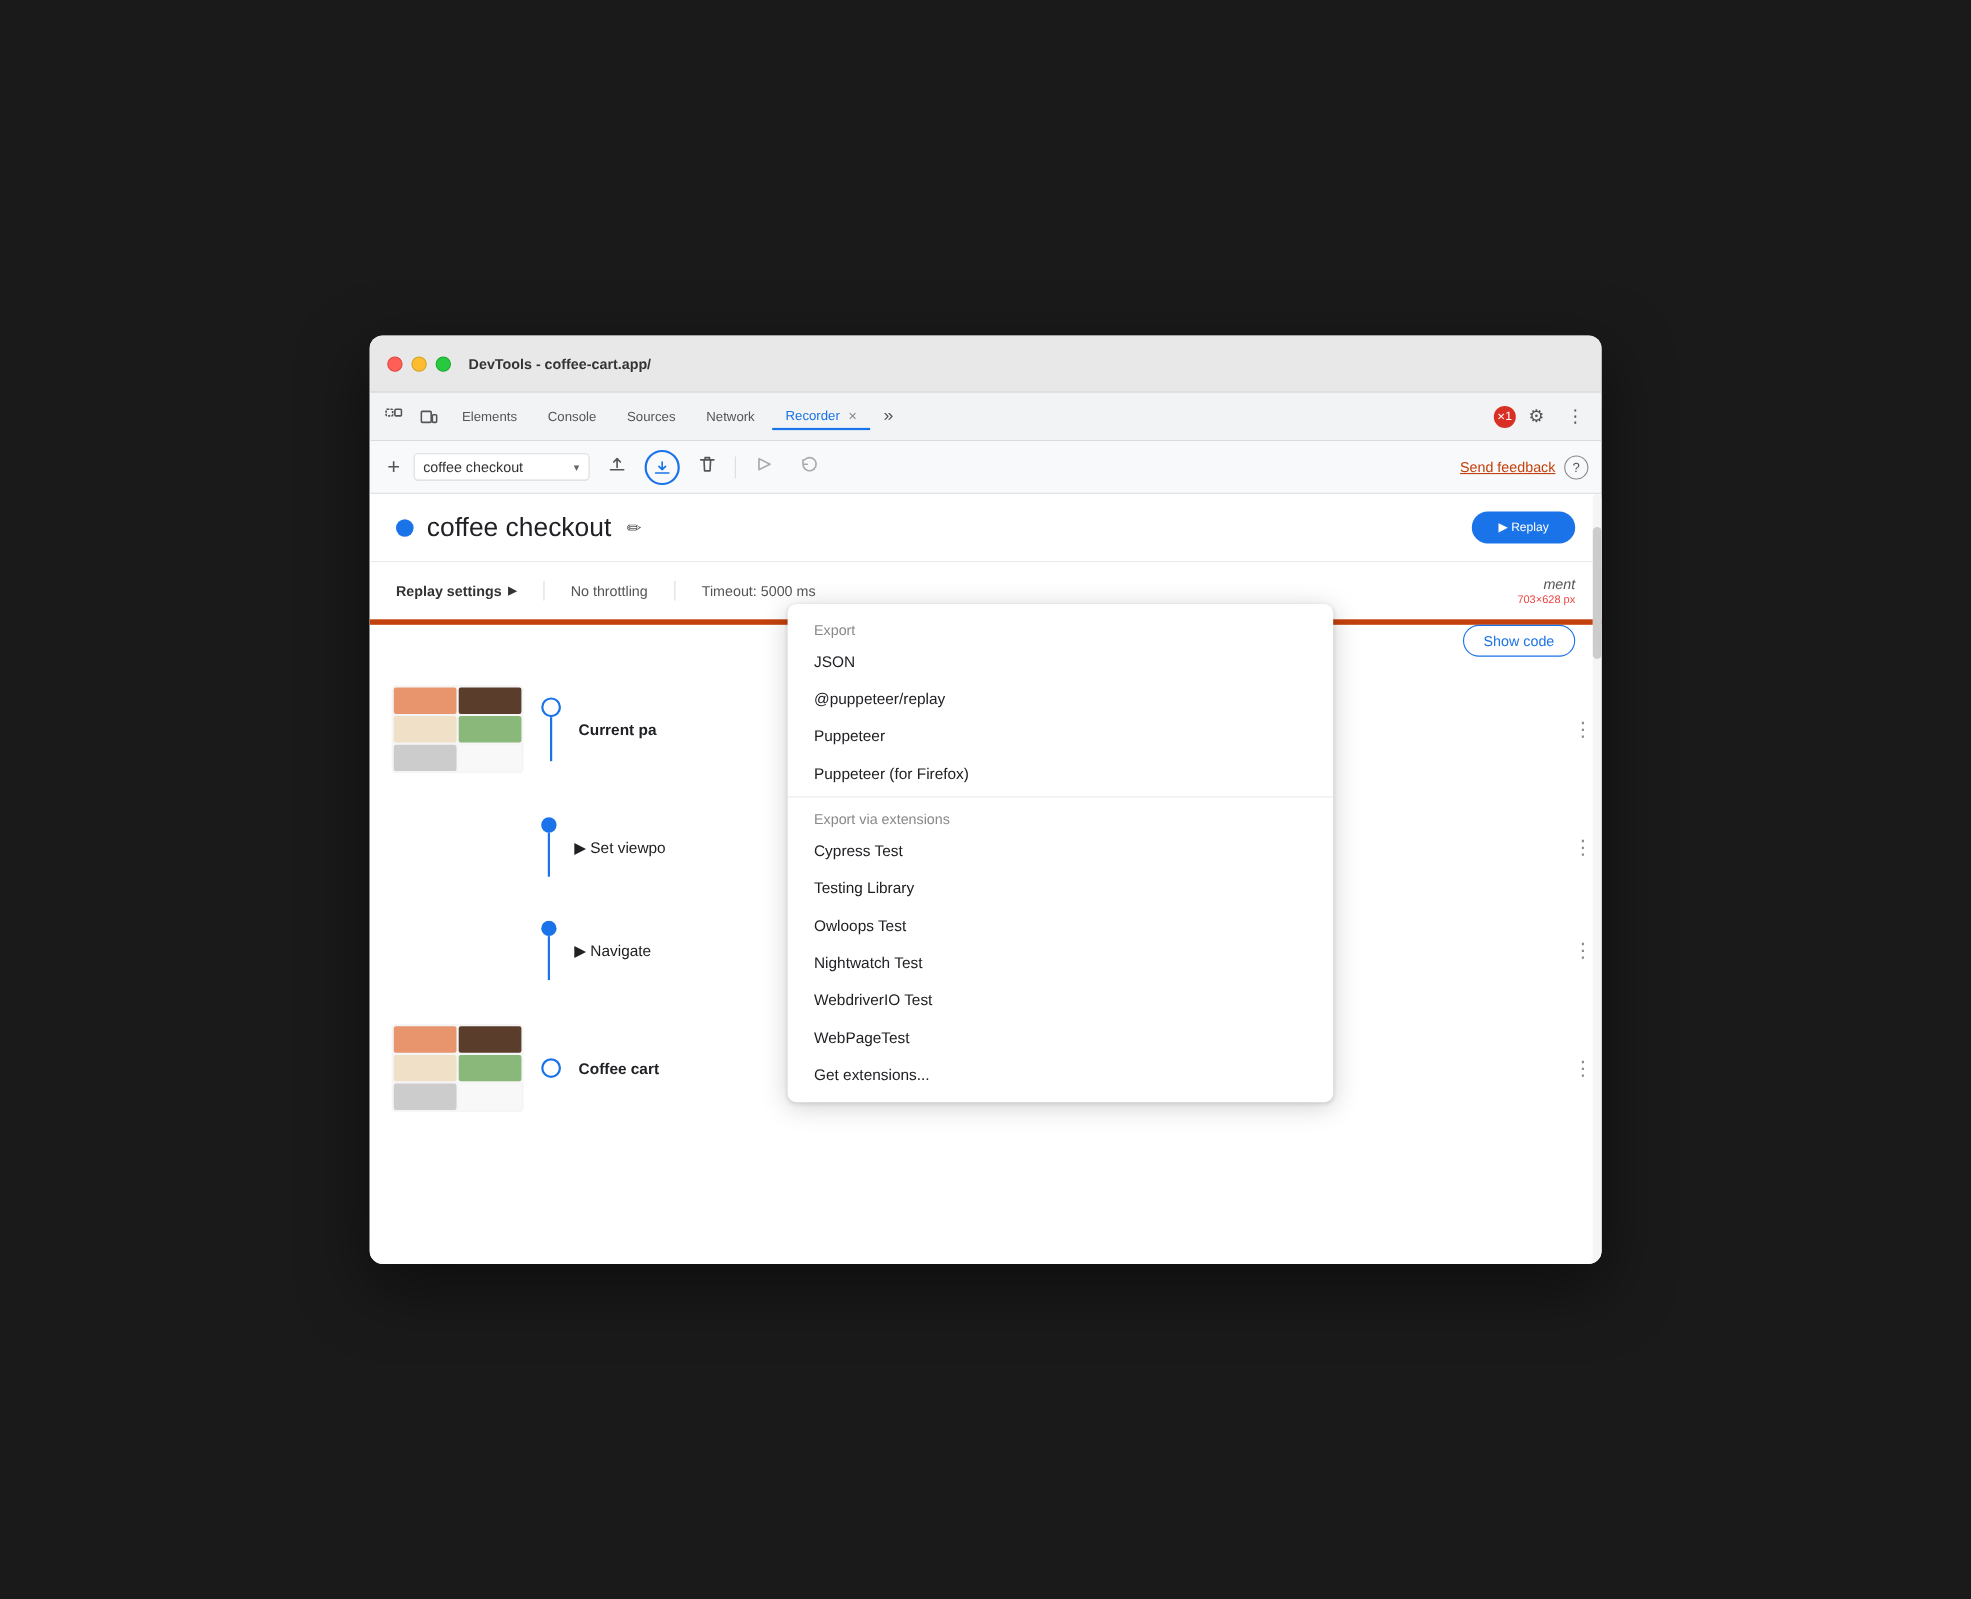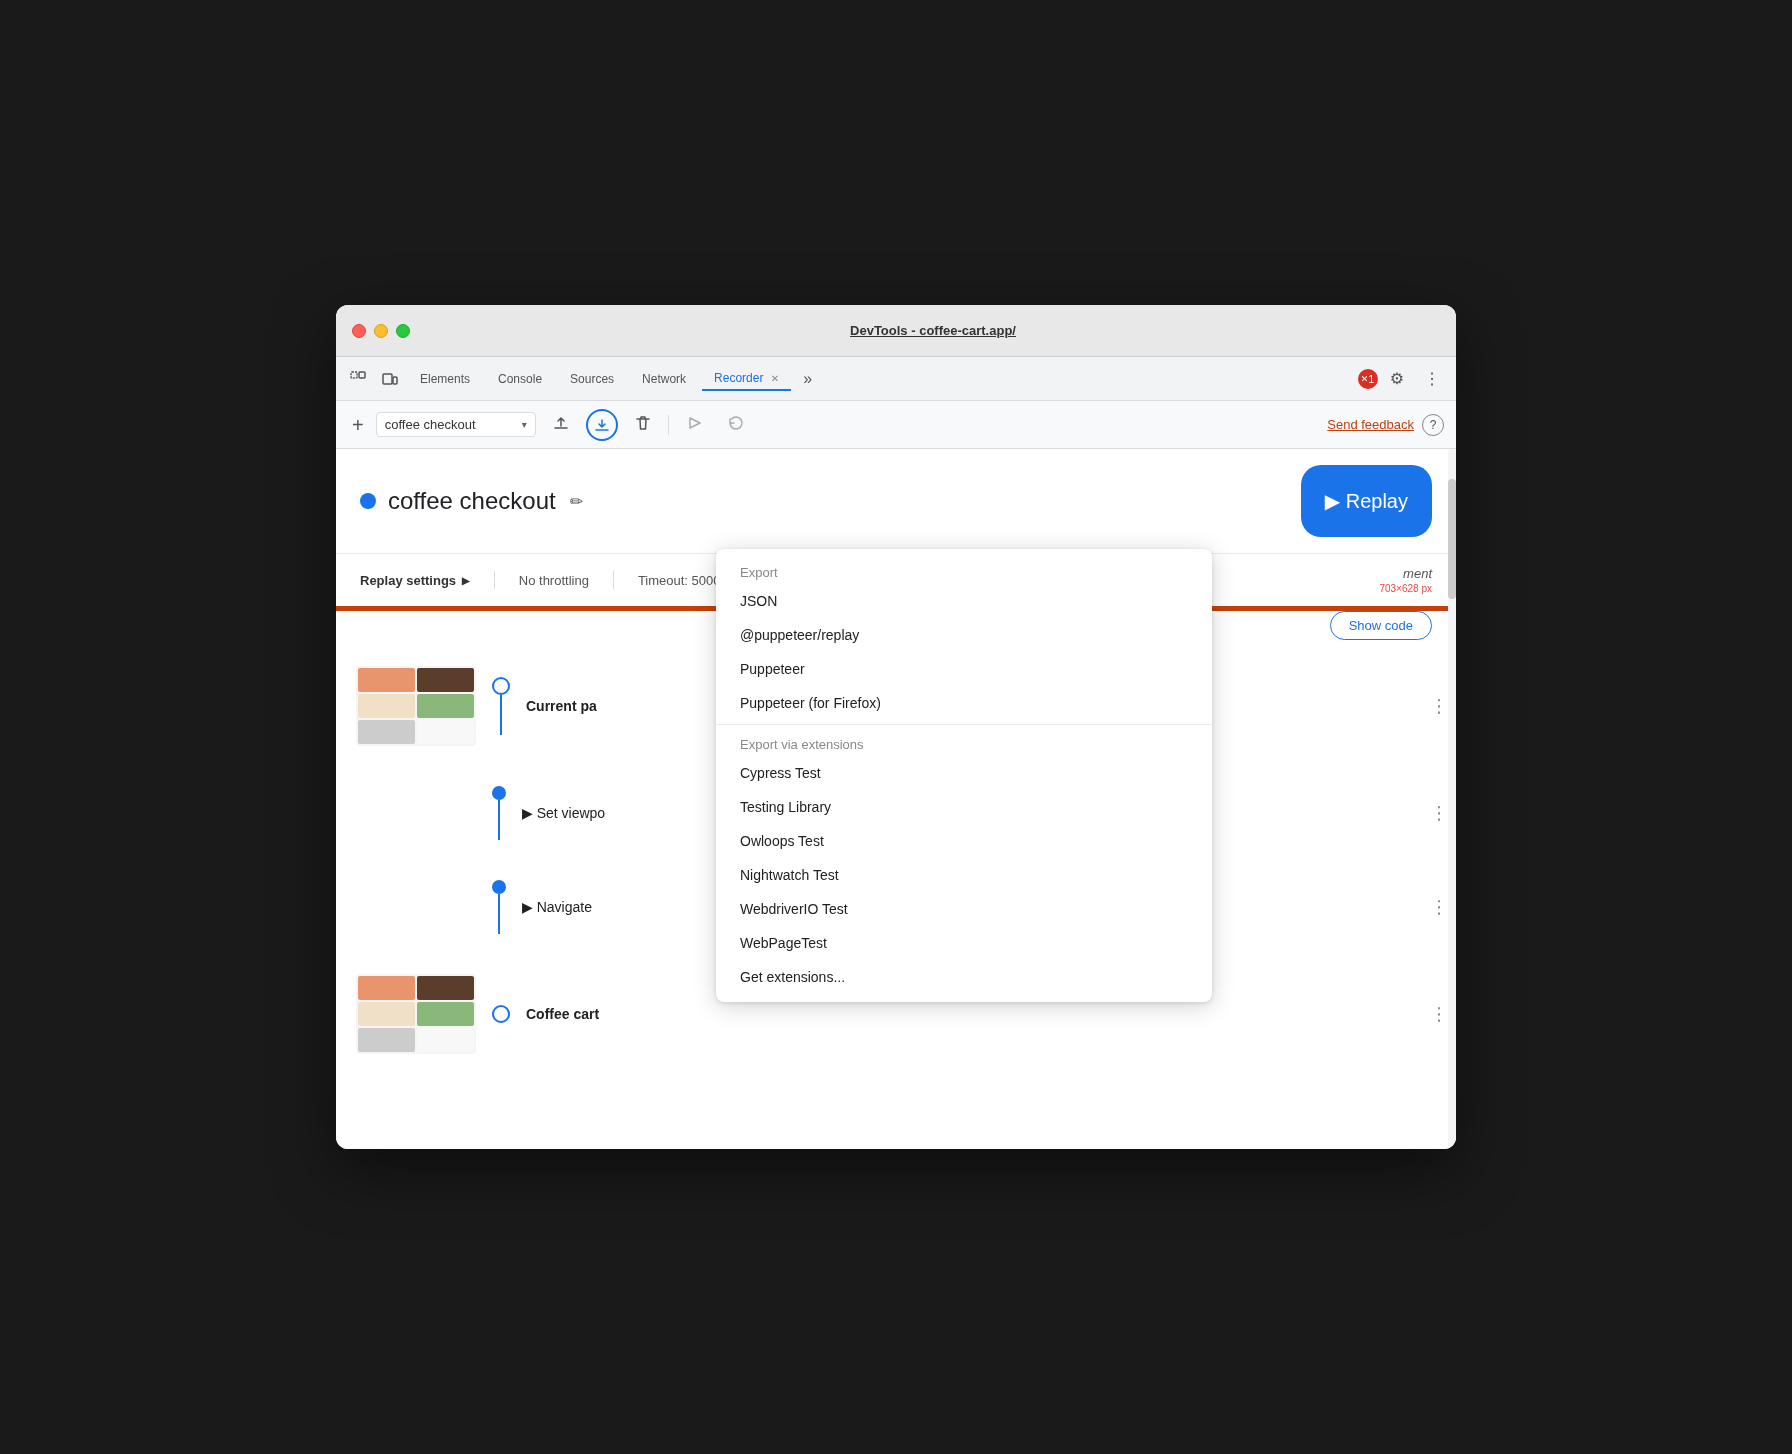--- a/index.html
+++ b/index.html
@@ -35,25 +35,24 @@
     .traffic-light {
       width: 14px;
       height: 14px;
       border-radius: 50%;
     }
     .tl-red { background: #ff5f57; border: 1px solid #e0443e; }
     .tl-yellow { background: #febc2e; border: 1px solid #d4a021; }
     .tl-green { background: #28c840; border: 1px solid #1aab29; }
     .titlebar-text {
       flex: 1;
-      text-align: center;
+      text-align: left;
       font-size: 13px;
       font-weight: 600;
       color: #333;
-      text-decoration: underline;
     }
     
     .devtools-tabs {
       background: #f1f3f4;
       height: 44px;
       display: flex;
       align-items: center;
       padding: 0 8px;
       border-bottom: 1px solid #dadce0;
       gap: 4px;
@@ -246,22 +245,22 @@
       color: #555;
       cursor: pointer;
       padding: 4px;
     }
     .recording-header-spacer { flex: 1; }
     .replay-button {
       background: #1a73e8;
       color: white;
       border: none;
       border-radius: 20px;
-      padding: 24px 24px;
-      font-size: 20px;
+      padding: 8px 24px;
+      font-size: 11px;
       font-weight: 500;
       cursor: pointer;
       display: flex;
       align-items: center;
       gap: 6px;
     }
     
     .settings-row {
       display: flex;
       align-items: center;

